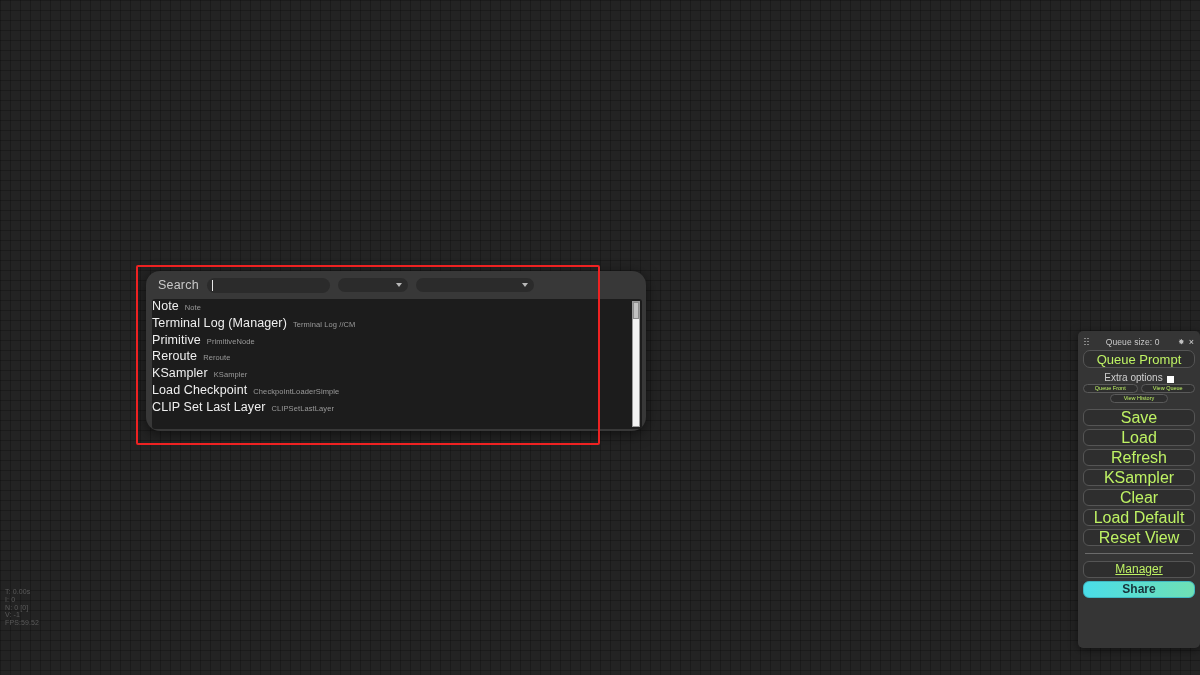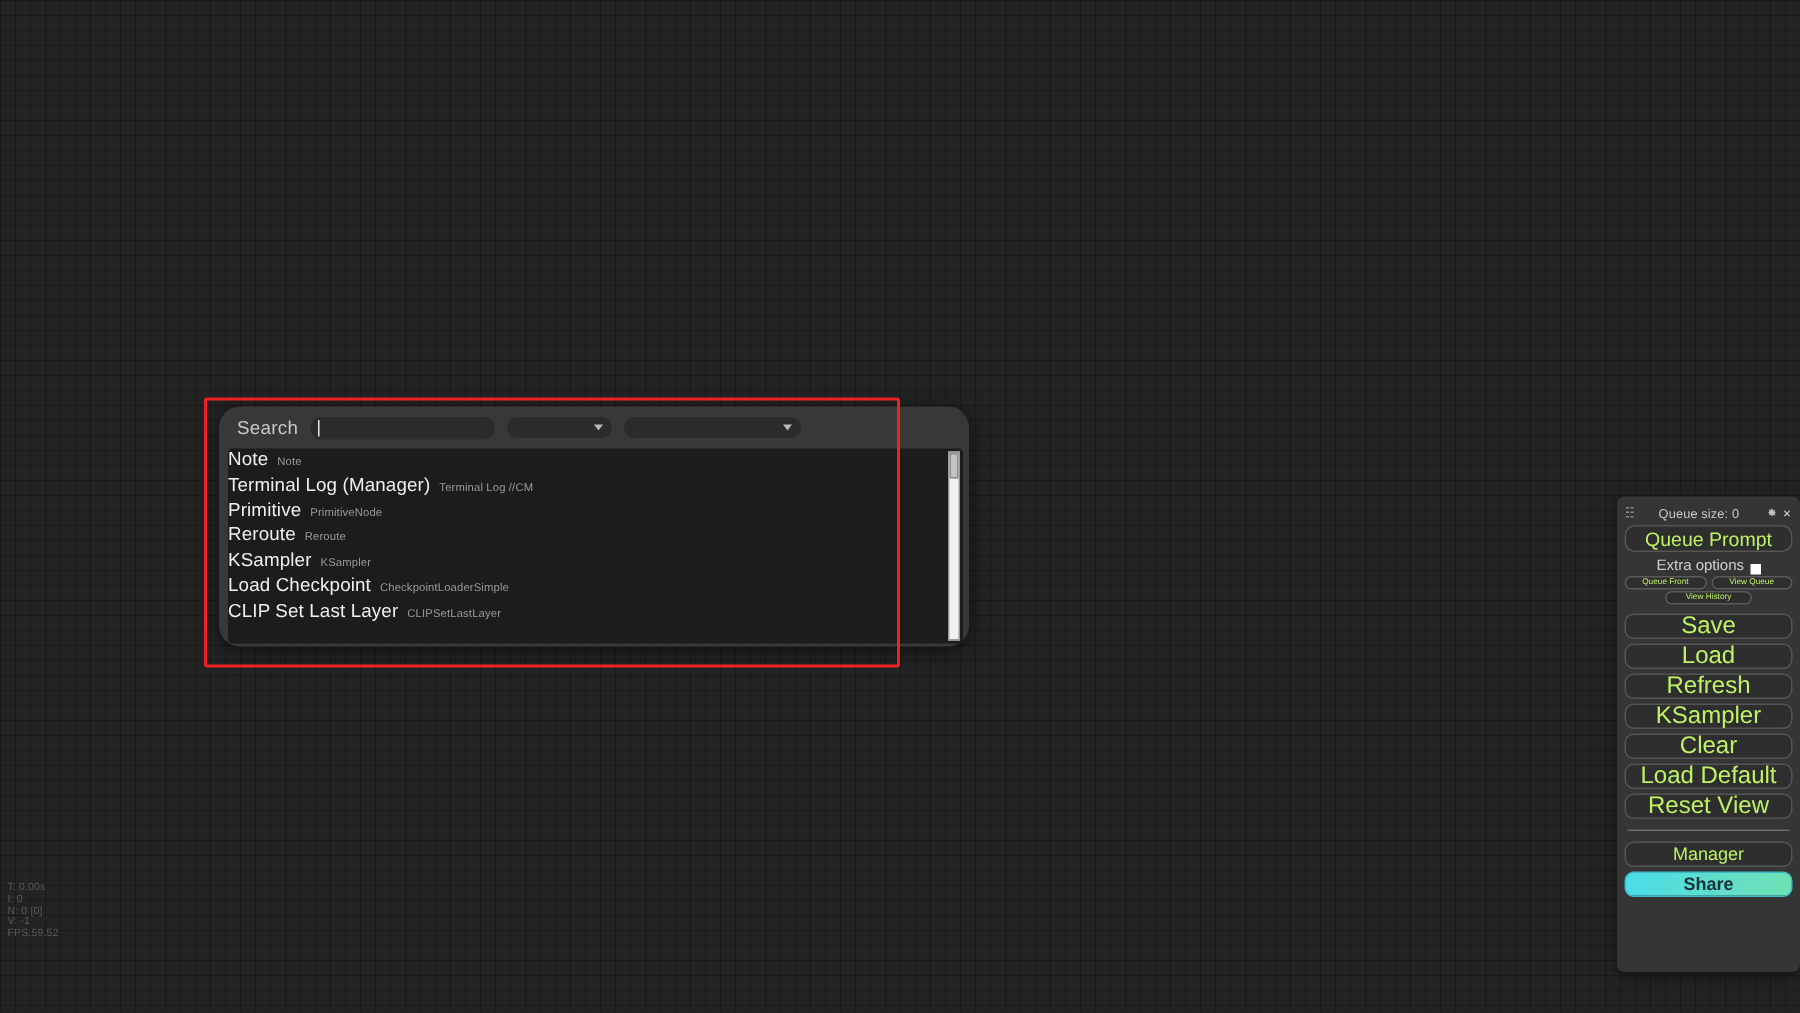--- a/index.html
+++ b/index.html
@@ -274,20 +274,21 @@
     height: 1px;
     background: #6b6b6b;
     margin: 7px 2px 7px 2px;
   }
 
   .btn-manager {
     height: 17px;
     font-size: 12px;
     line-height: 15px;
     margin-bottom: 3px;
+    text-decoration: underline;
   }
 
   .btn-share {
     height: 17px;
     font-size: 12px;
     line-height: 15px;
     background: linear-gradient(to right, #4adde8, #6fe0b4);
     border: 1px solid #3fb9c4;
     color: #17323a;
     font-weight: bold;

